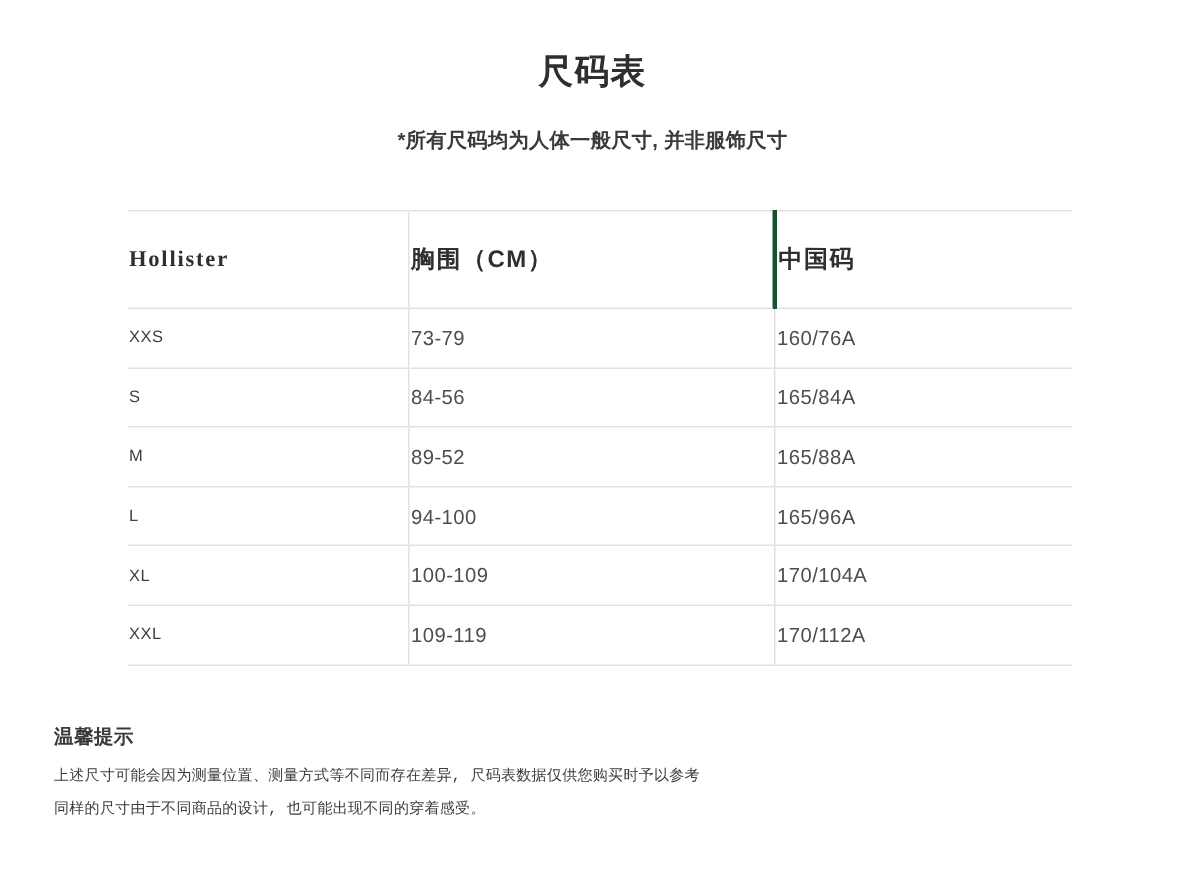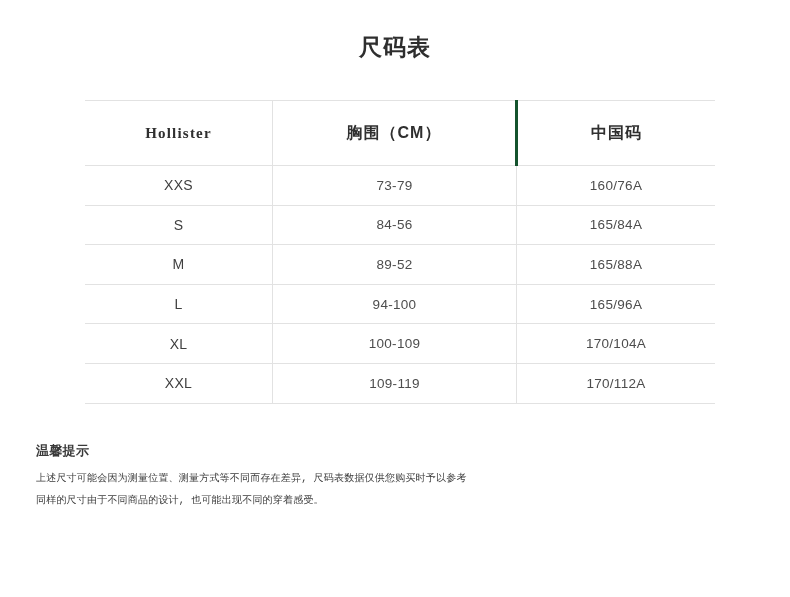--- a/index.html
+++ b/index.html
@@ -44,21 +44,21 @@
     width: 620px;
   }
   table.size-table {
     border-collapse: collapse;
     width: 620px;
     table-layout: fixed;
   }
   table.size-table th,
   table.size-table td {
     border-bottom: 1px solid #e2e2e2;
-    text-align: center;
+    text-align: left;
     color: #4a4a4a;
     font-weight: 400;
   }
   table.size-table thead th {
     border-top: 1px solid #e2e2e2;
     height: 62px;
     font-size: 16px;
     font-weight: 700;
     color: #2f2f2f;
     letter-spacing: 1px;
@@ -69,21 +69,21 @@
     font-weight: 700;
     letter-spacing: 1.2px;
   }
   table.size-table tbody td {
     height: 36.6px;
     font-size: 13.5px;
     letter-spacing: 0.3px;
     color: #4d4d4d;
   }
   table.size-table tbody td.size-col {
-    font-size: 14px;
+    font-size: 11px;
     color: #3f3f3f;
   }
   thead th.vline {
     border-left: 1px solid #e2e2e2;
   }
   thead th.vline-r {
     border-right: 3px solid #14532d;
     margin-left: 25px;
   }
   tbody td.vline {
@@ -112,20 +112,21 @@
     letter-spacing: 0.2px;
     line-height: 1.45;
   }
 </style>
 </head>
 <body>
 
 <div class="page">
 
   <h1 class="title">尺码表</h1>
+  <p class="subtitle">*所有尺码均为人体一般尺寸, 并非服饰尺寸</p>
 
   <div class="table-wrap">
     <table class="size-table">
       <thead>
         <tr>
           <th class="brand-col" style="width:185px;">Hollister</th>
           <th class="vline vline-r" style="width:240px;">胸围（CM）</th>
           <th style="width:195px;">中国码</th>
         </tr>
       </thead>

